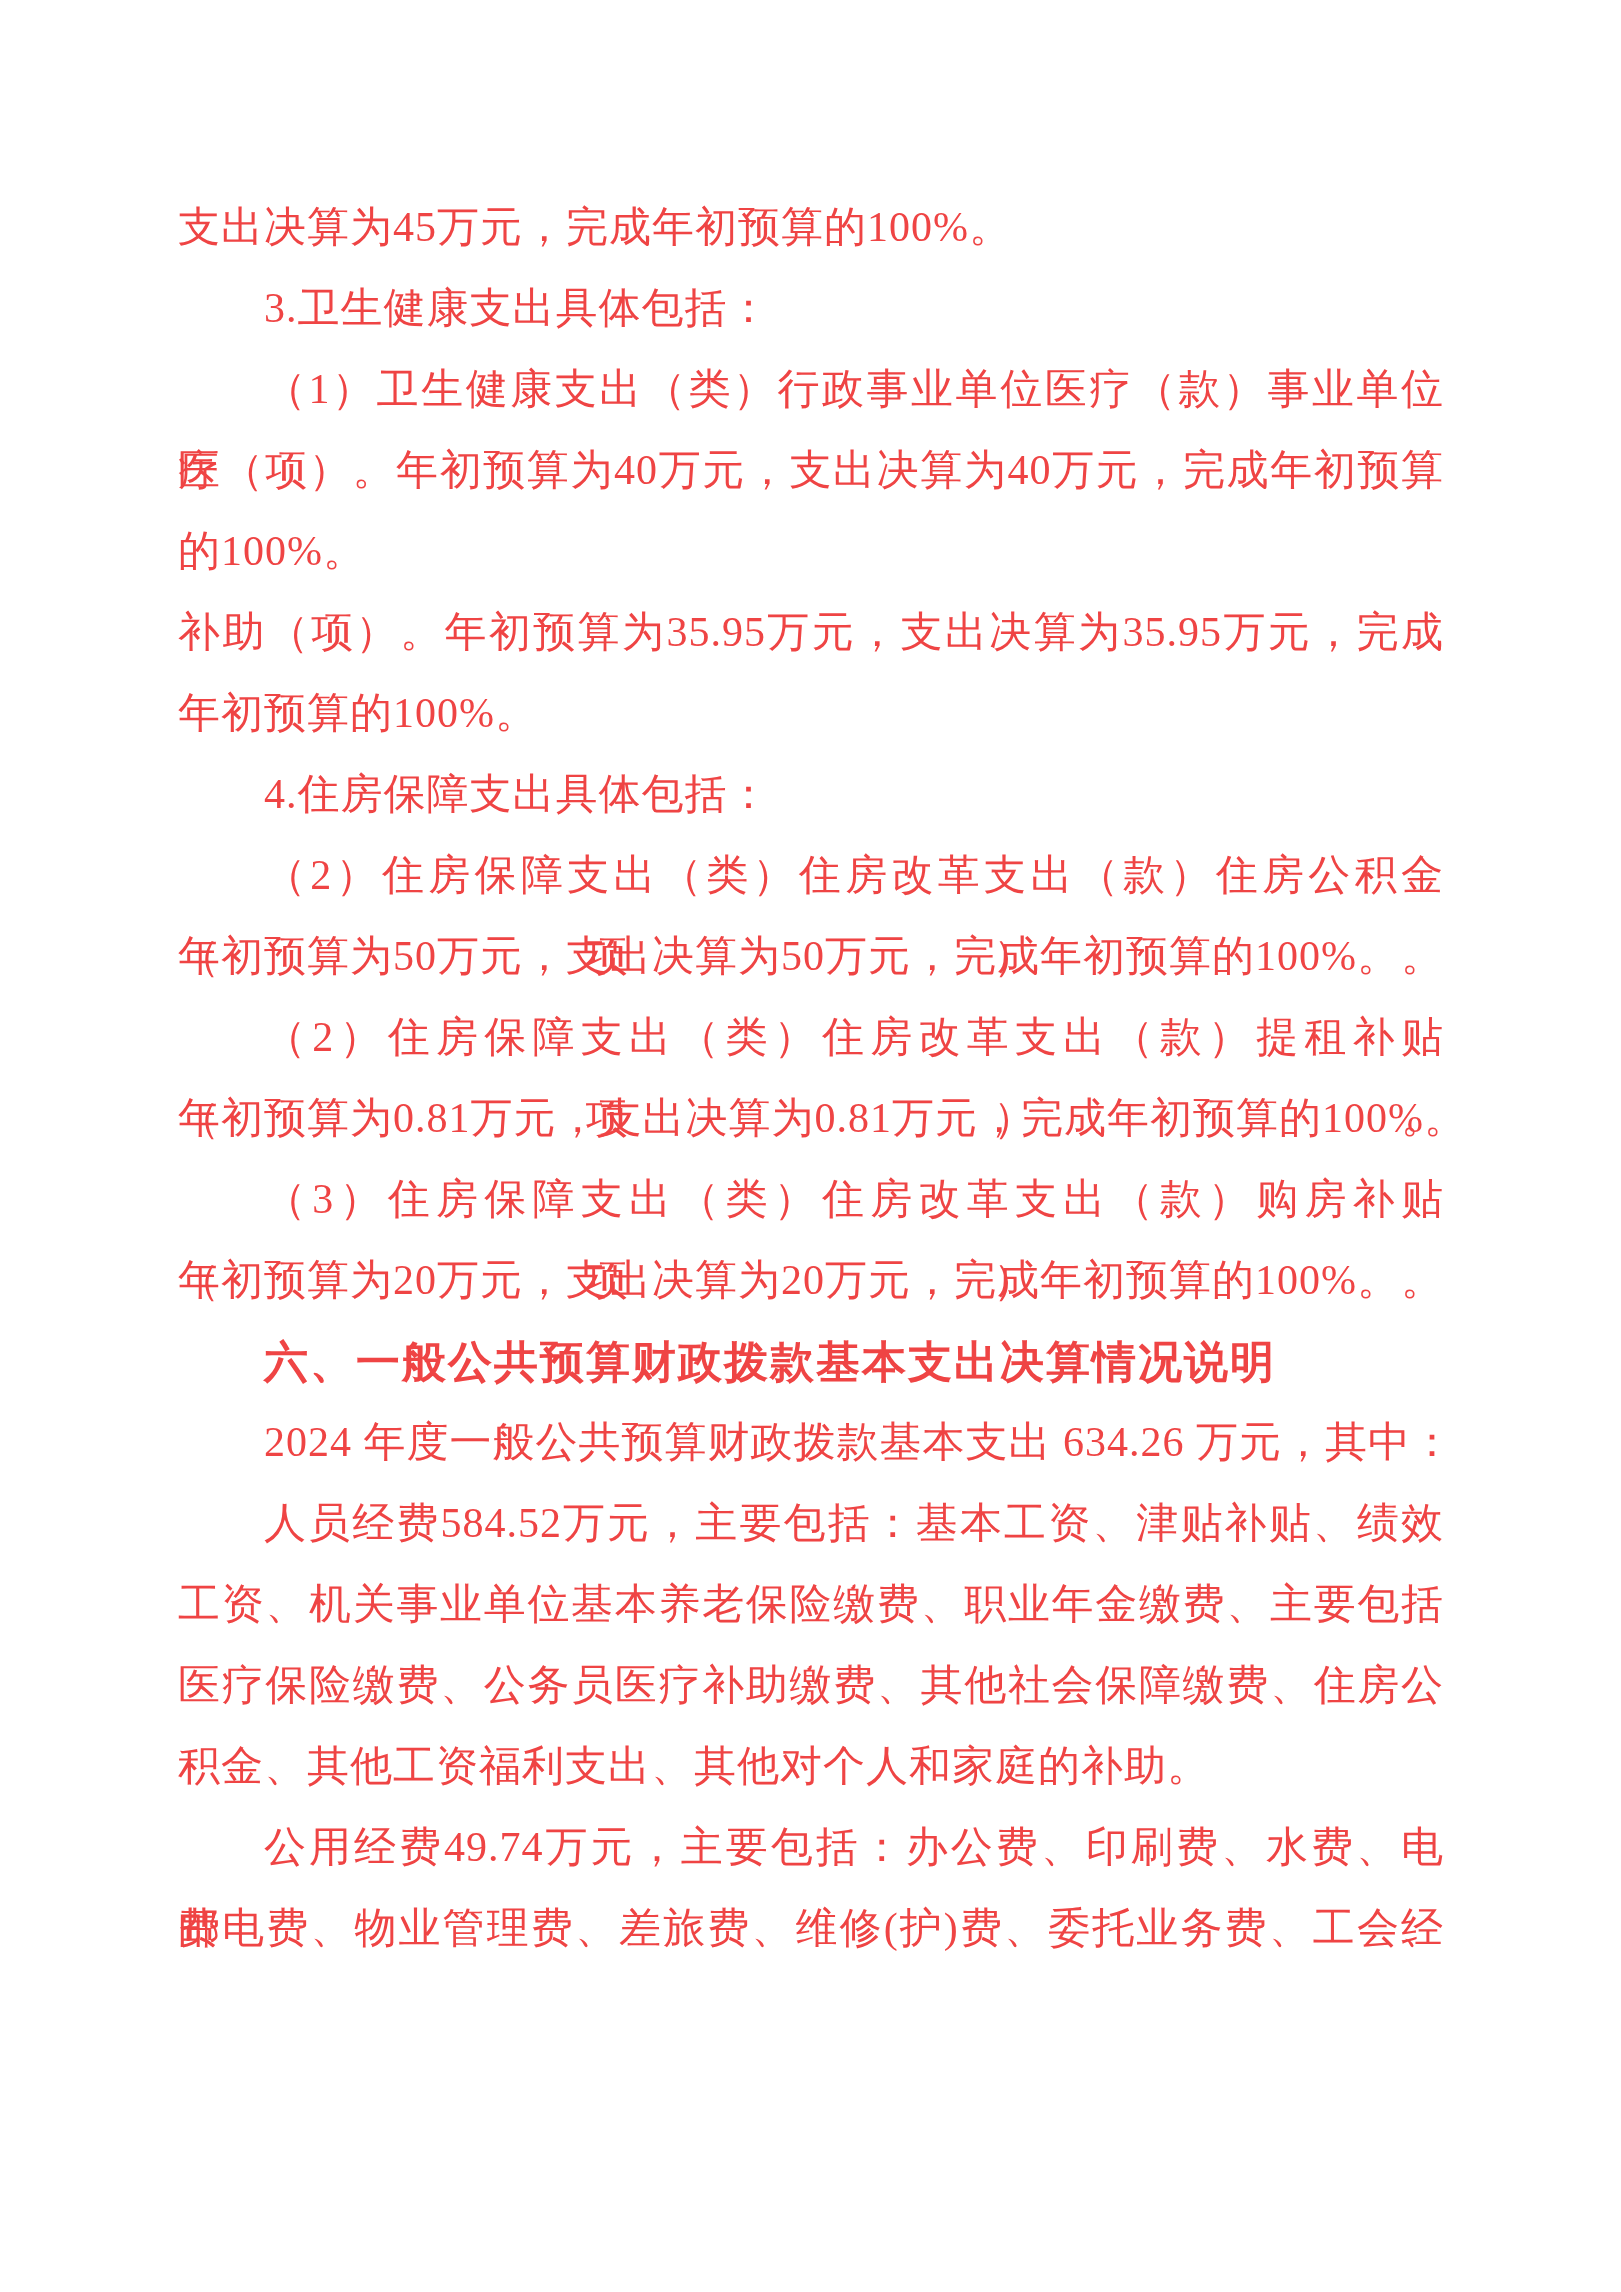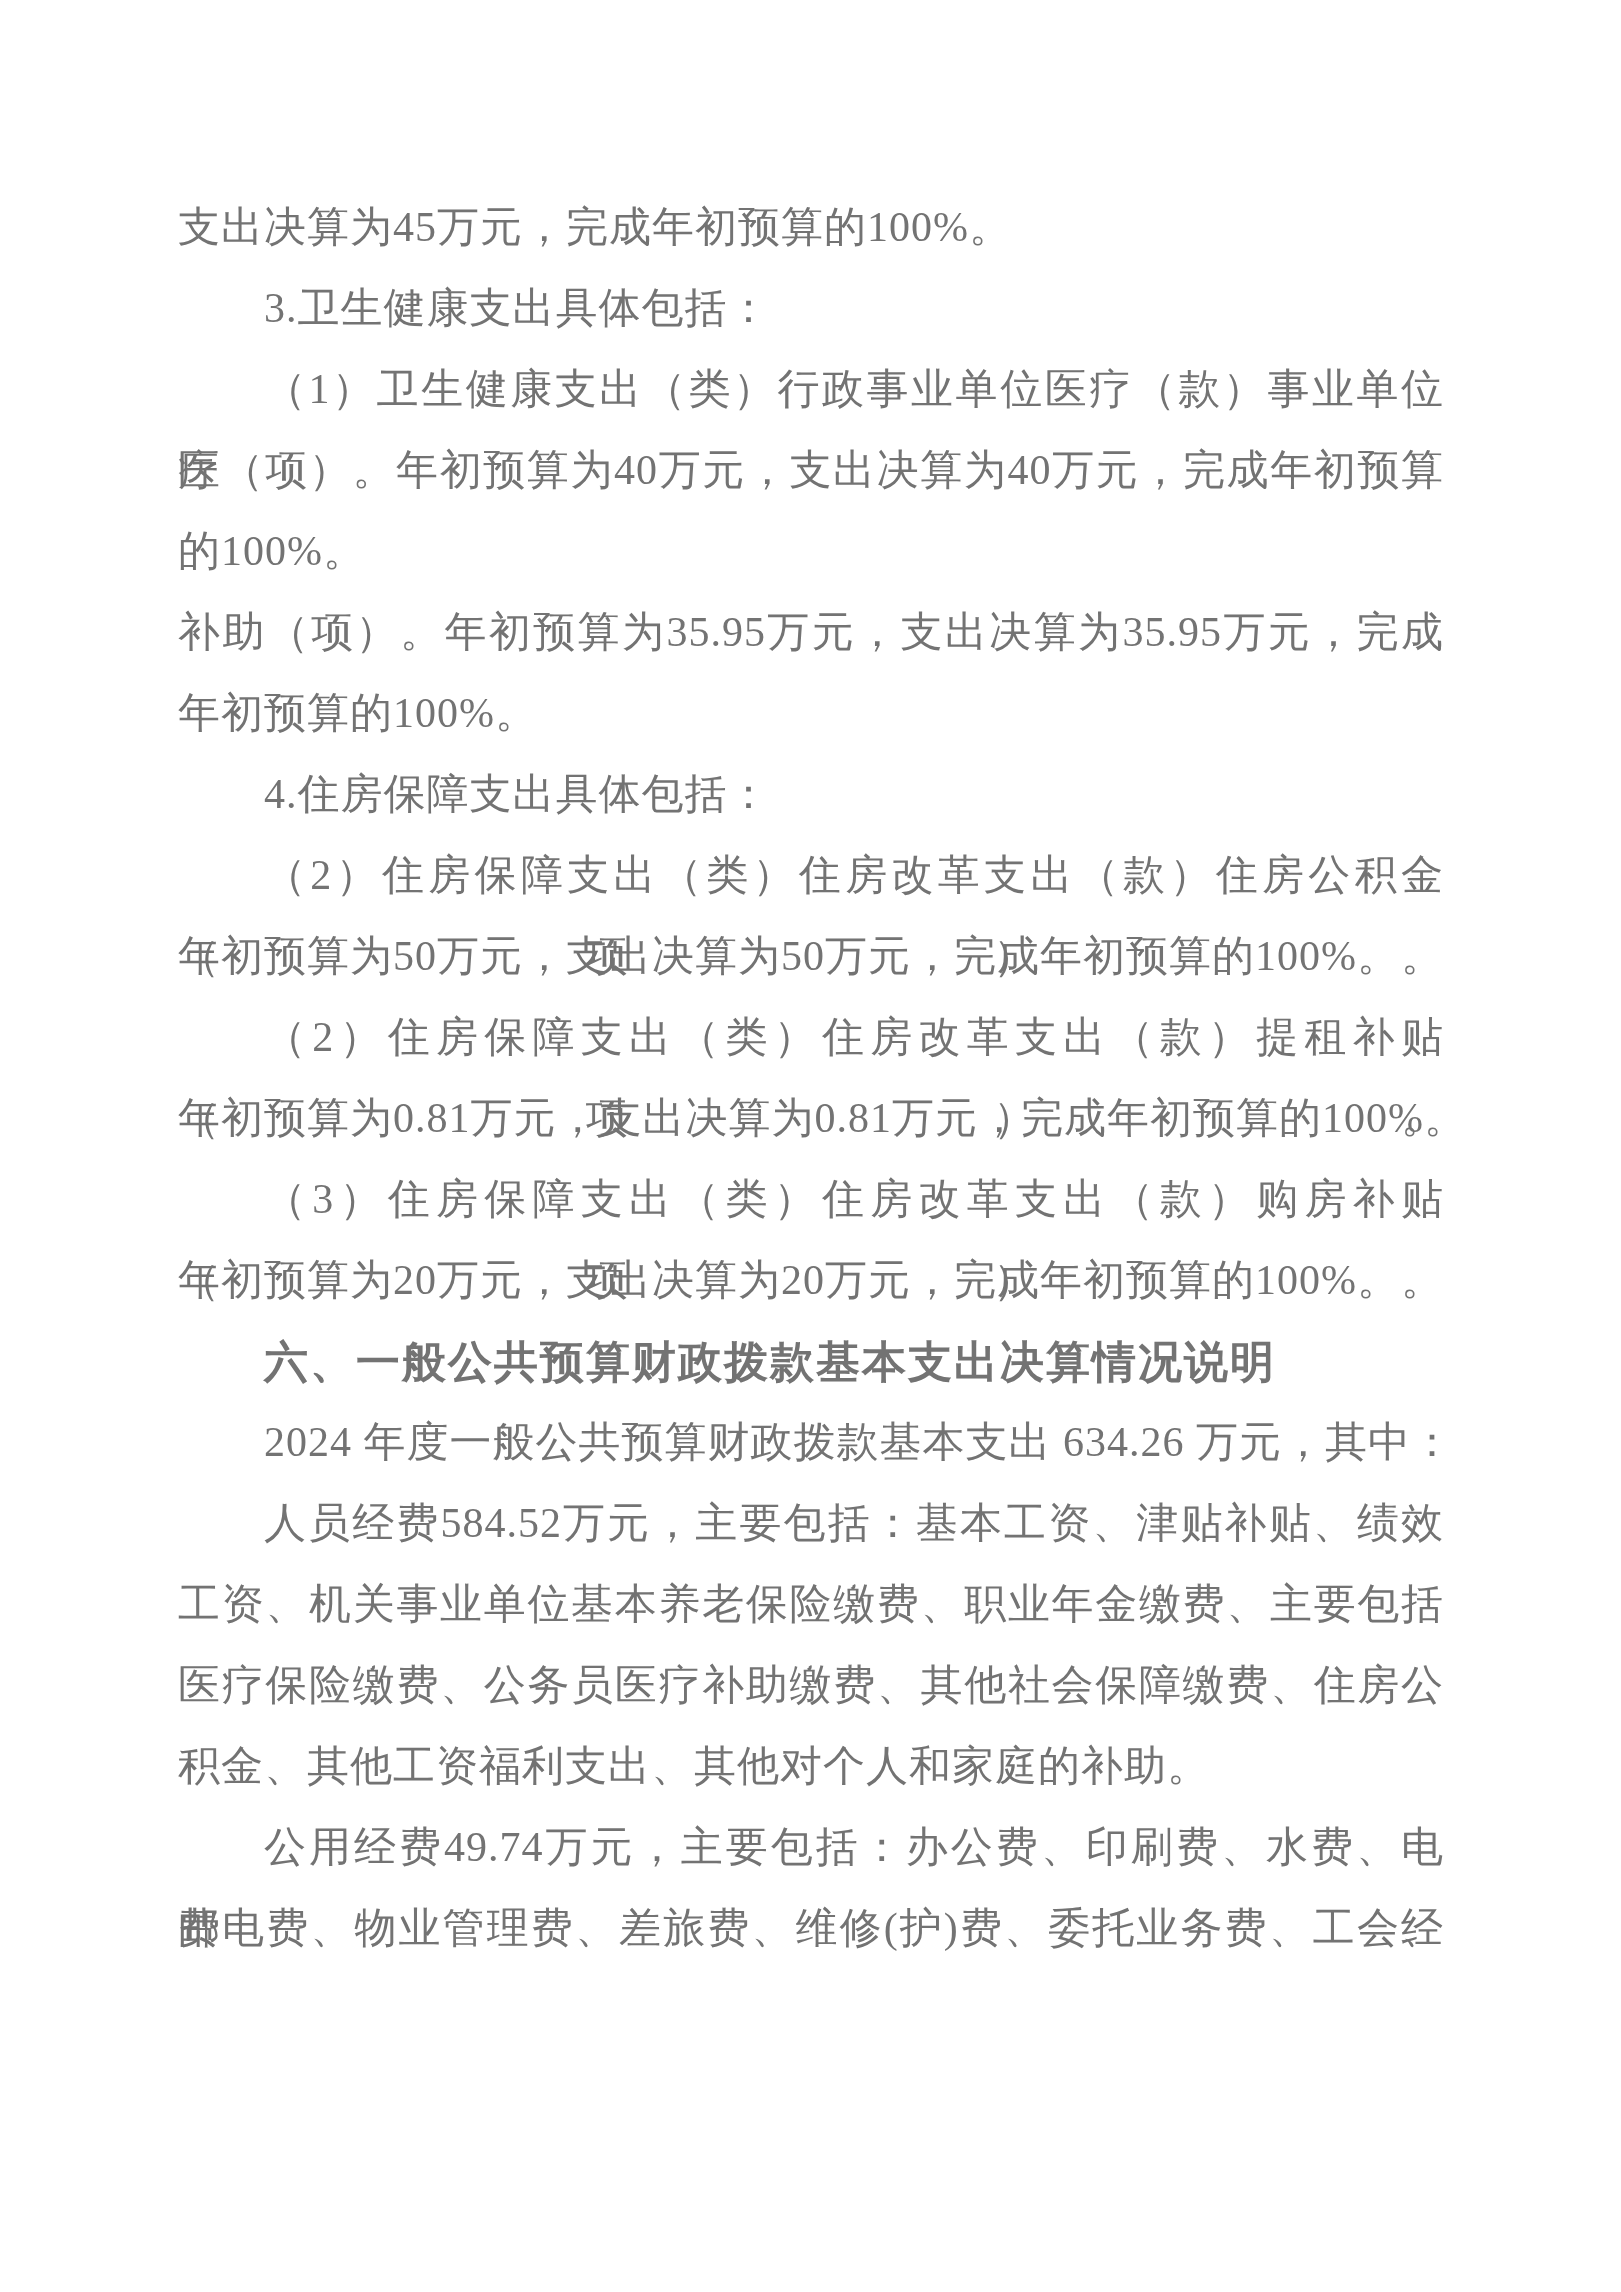--- a/index.html
+++ b/index.html
@@ -7,21 +7,21 @@
     padding: 0;
     background: #e9e9e9;
   }
   .page {
     position: relative;
     width: 1621px;
     height: 2293px;
     margin: 0 auto;
     background: #ffffff;
     overflow: hidden;
-    color: #737373;
+    color: #ef4444;
     font-family: "Liberation Serif", "DejaVu Serif", serif;
   }
   .content {
     position: absolute;
     left: 178px;
     top: 187px;
     width: 1266px;
   }
   .line {
     height: 81px;

